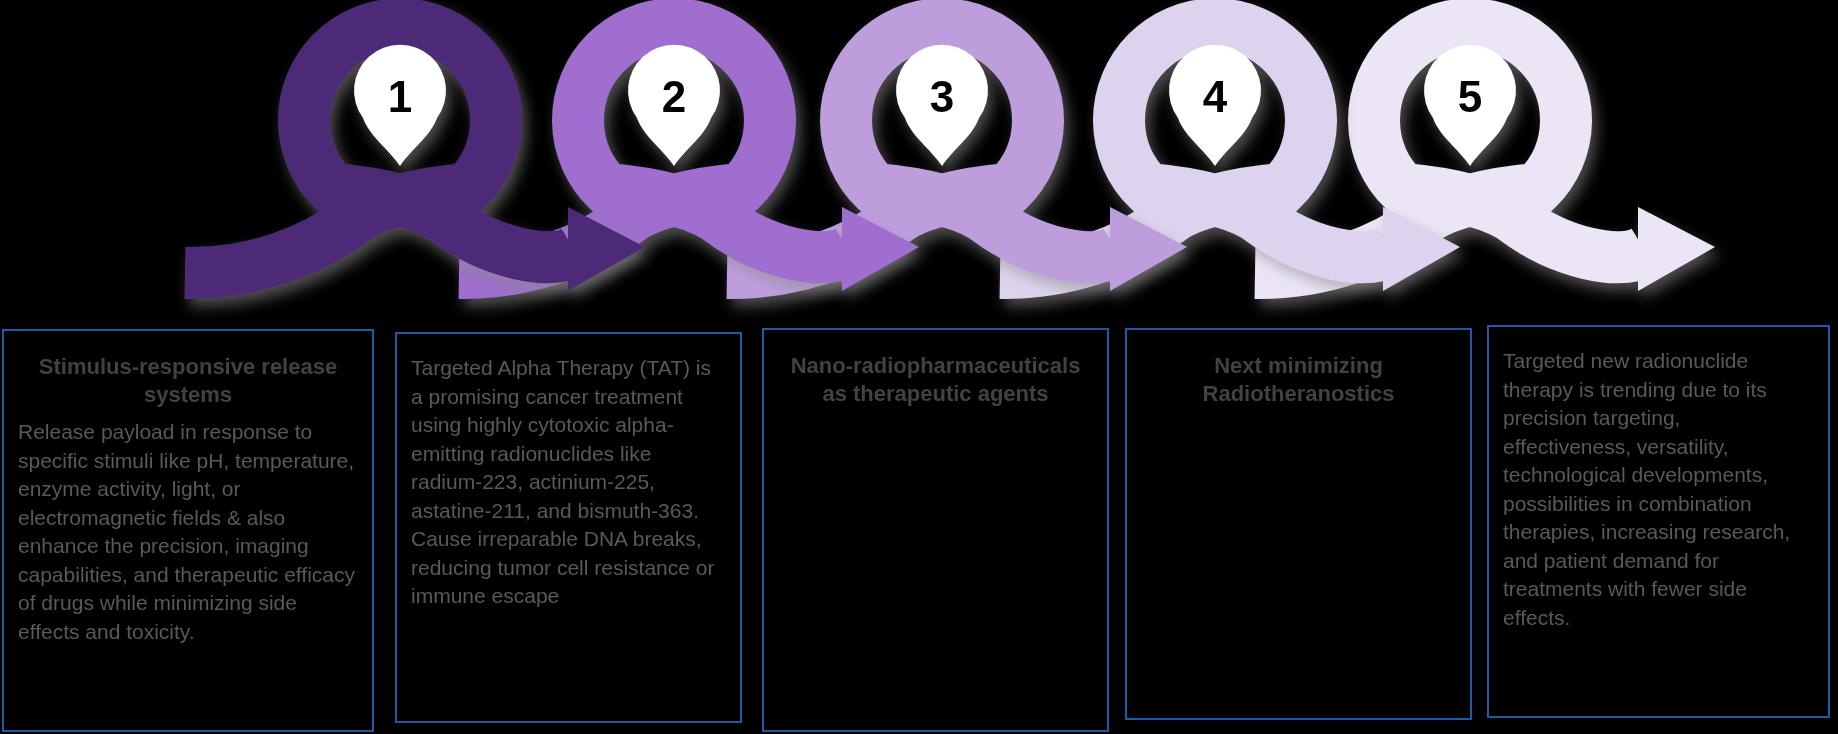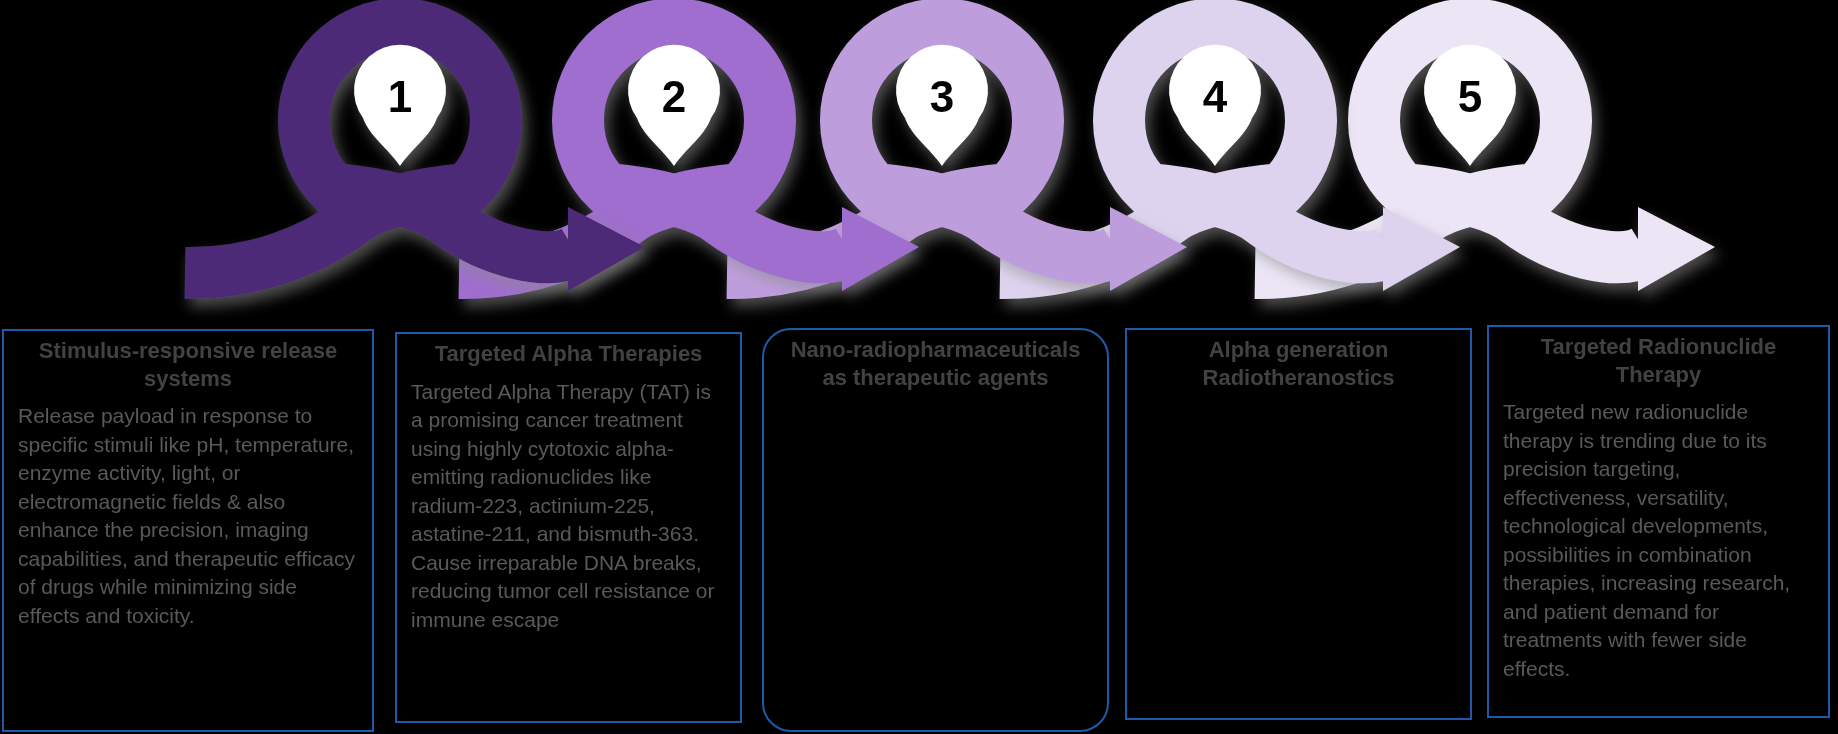--- a/index.html
+++ b/index.html
@@ -3,28 +3,28 @@
 <meta charset="utf-8">
 <style>
   html,body{margin:0;padding:0;background:#000;}
   #canvas{position:relative;width:1838px;height:734px;background:#000;overflow:hidden;
           font-family:"Liberation Sans",sans-serif;}
   #ribbon-svg{position:absolute;left:0;top:0;}
   .loop{fill:none;stroke-width:52;stroke-linecap:butt;}
   .num{font-family:"Liberation Sans",sans-serif;font-size:44px;font-weight:bold;
        text-anchor:middle;dominant-baseline:central;}
   .card{position:absolute;border:2px solid #1E5AA8;box-sizing:border-box;
-        padding:4px 14px 10px 14px;background:#000;}
+        padding:20px 14px 10px 14px;background:#000;}
   .card-title{color:#424242;font-weight:bold;font-size:22px;line-height:1.25;
               text-align:center;margin:2px 0 10px 0;}
   .card-body{color:#595959;font-size:21px;line-height:1.36;text-align:left;}
   
   #card-0{left:2px;   top:329px; width:372px; height:403px;}
   #card-1{left:395px; top:332px; width:347px; height:391px;}
-  #card-2{left:762px; top:328px; width:347px; height:404px;border-radius:29px;}
+  #card-2{left:762px; top:328px; width:347px; height:404px;}
   #card-3{left:1125px;top:328px; width:347px; height:392px;}
   #card-4{left:1487px;top:325px; width:343px; height:393px;}
 </style>
 </head>
 <body>
 
 <div id="canvas">
 
   <svg id="ribbon-svg" width="1838" height="322" viewBox="0 0 1838 322">
     <defs>
@@ -67,27 +67,25 @@
       <path class="pin" d="M 0 35 C -13 16 -30 6 -37 -13 A 46 46 0 1 1 37 -13 C 30 6 13 16 0 35 Z" fill="#FFFFFF"></path>
       <text class="num" y="-35" fill="#000000">1</text>
     </g>
   </svg>
 
   <div class="card" id="card-0">
     <div class="card-title">Stimulus-responsive release systems</div>
     <div class="card-body">Release payload in response to specific stimuli like pH, temperature, enzyme activity, light, or electromagnetic fields &amp; also enhance the precision, imaging capabilities, and therapeutic efficacy of drugs while minimizing side effects and toxicity.</div>
   </div>
   <div class="card" id="card-1">
-    <div class="card-title">Targeted Alpha Therapies</div>
     <div class="card-body">Targeted Alpha Therapy (TAT) is a promising cancer treatment using highly cytotoxic alpha-emitting radionuclides like radium-223, actinium-225, astatine-211, and bismuth-363. Cause irreparable DNA breaks, reducing tumor cell resistance or immune escape</div>
   </div>
   <div class="card" id="card-2">
     <div class="card-title">Nano-radiopharmaceuticals as therapeutic agents</div>
   </div>
   <div class="card" id="card-3">
-    <div class="card-title">Alpha generation Radiotheranostics</div>
+    <div class="card-title">Next minimizing Radiotheranostics</div>
   </div>
   <div class="card" id="card-4">
-    <div class="card-title">Targeted Radionuclide Therapy</div>
     <div class="card-body">Targeted new radionuclide therapy is trending due to its precision targeting, effectiveness, versatility, technological developments, possibilities in combination therapies, increasing research, and patient demand for treatments with fewer side effects.</div>
   </div>
 
 </div>
 
 </body></html>

